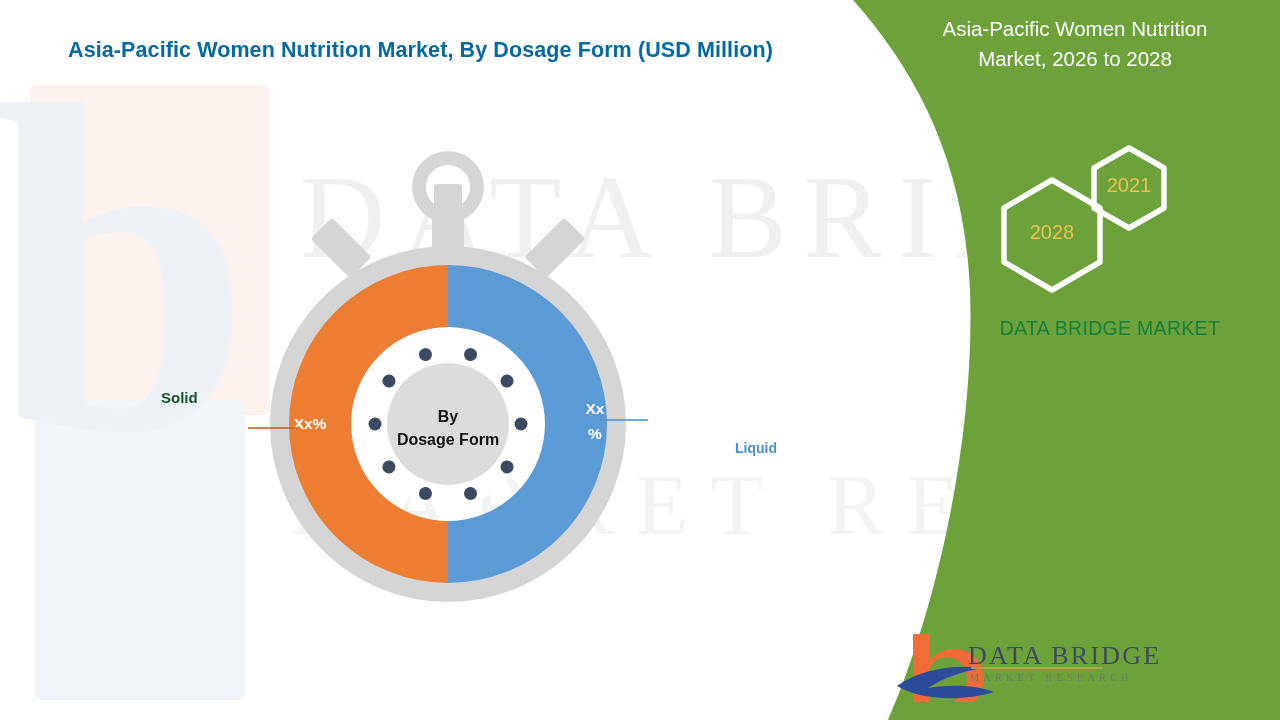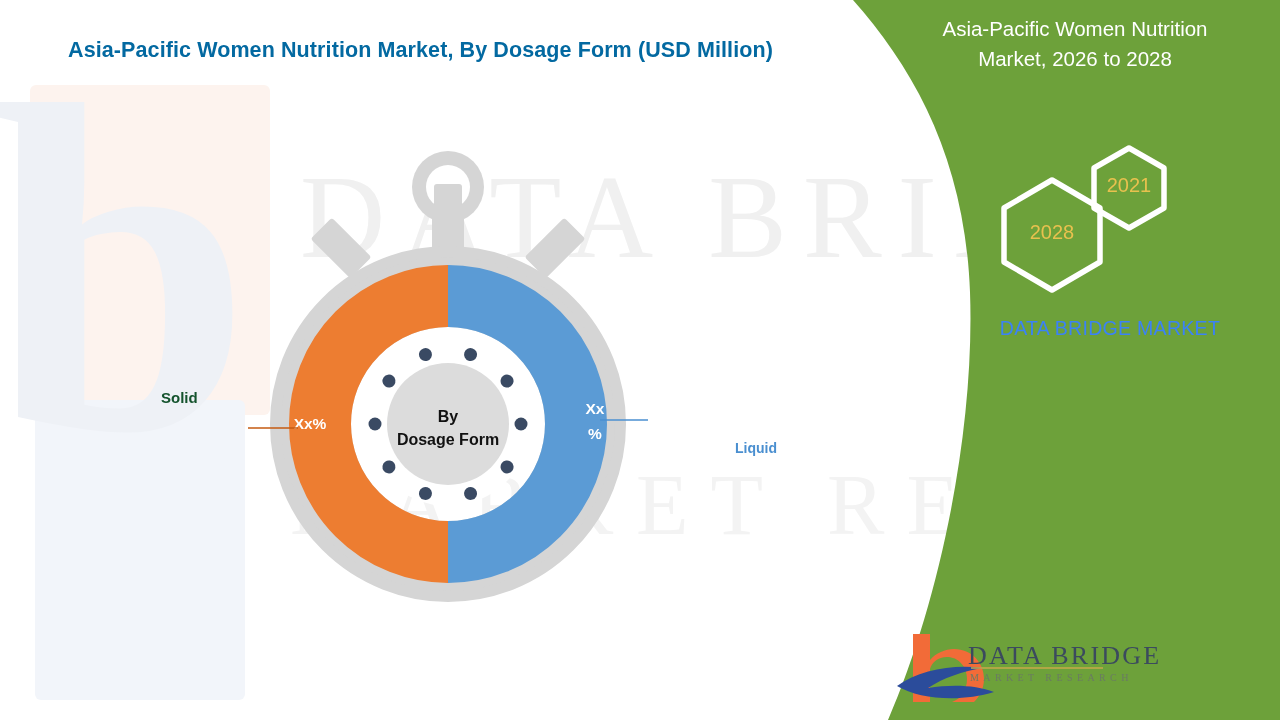--- a/index.html
+++ b/index.html
@@ -73,21 +73,21 @@
   }
   .hex-label {
     position:absolute; color:#e8c14e; font-size:20px; font-weight:400;
     font-family:"Liberation Sans", sans-serif;
   }
   #hex2021-label { left:1094px; top:174px; width:70px; text-align:center; }
   #hex2028-label { left:1016px; top:221px; width:72px; text-align:center; }
 
   .g-brand {
     position:absolute; left:955px; top:312px; width:310px;
-    text-align:center; color:#3b82f6;
+    text-align:center; color:#15803d;
     font-size:19.5px; line-height:32px; letter-spacing:.3px;
   }
 
   
   #logo { position:absolute; left:893px; top:630px; }
   .logo-main {
     position:absolute; left:968px; top:641px;
     font-family:"Liberation Serif", serif;
     font-size:26px; letter-spacing:2.2px; color:#3b4a5e; font-weight:400;
   }

